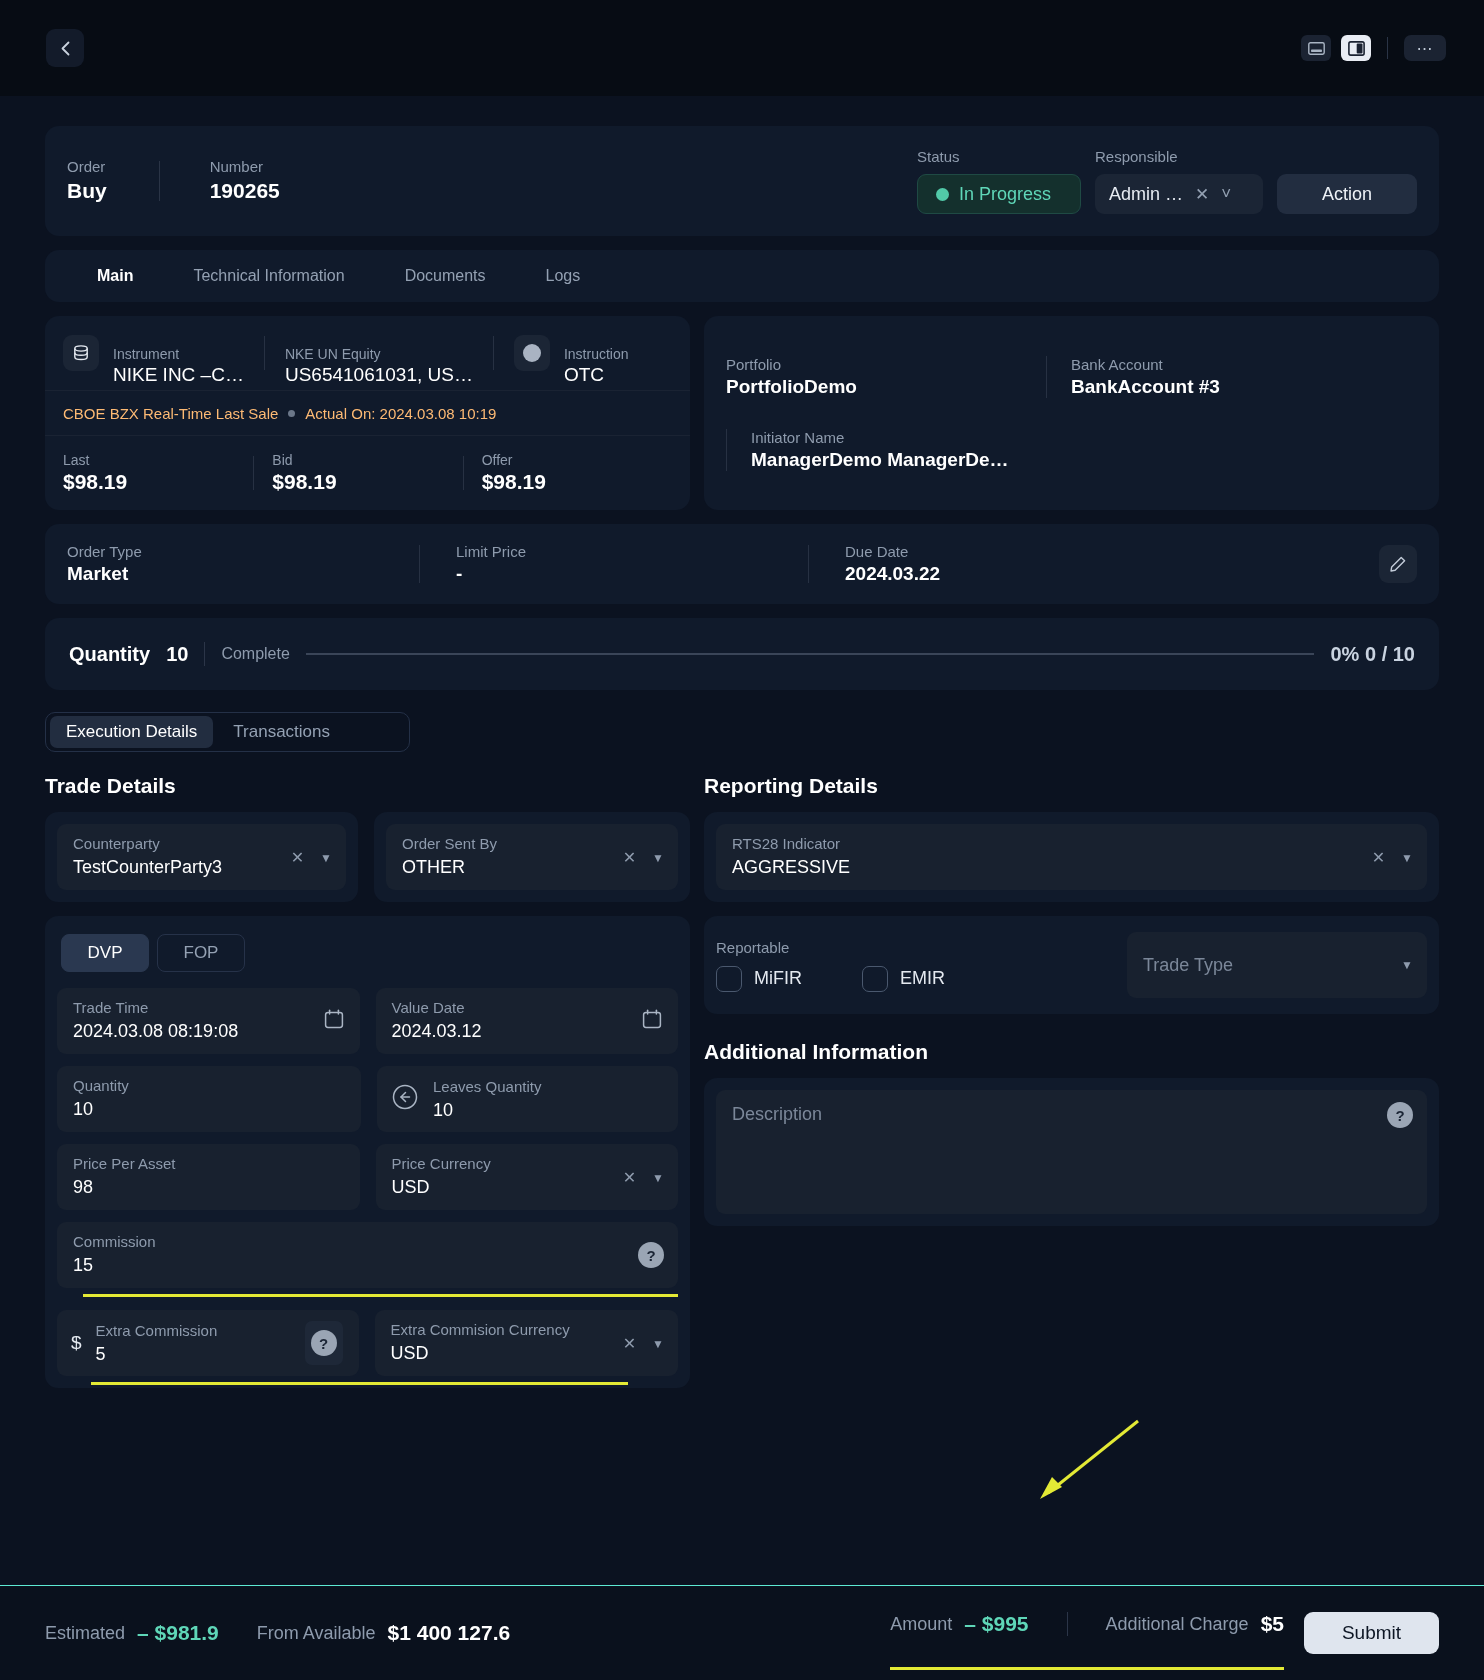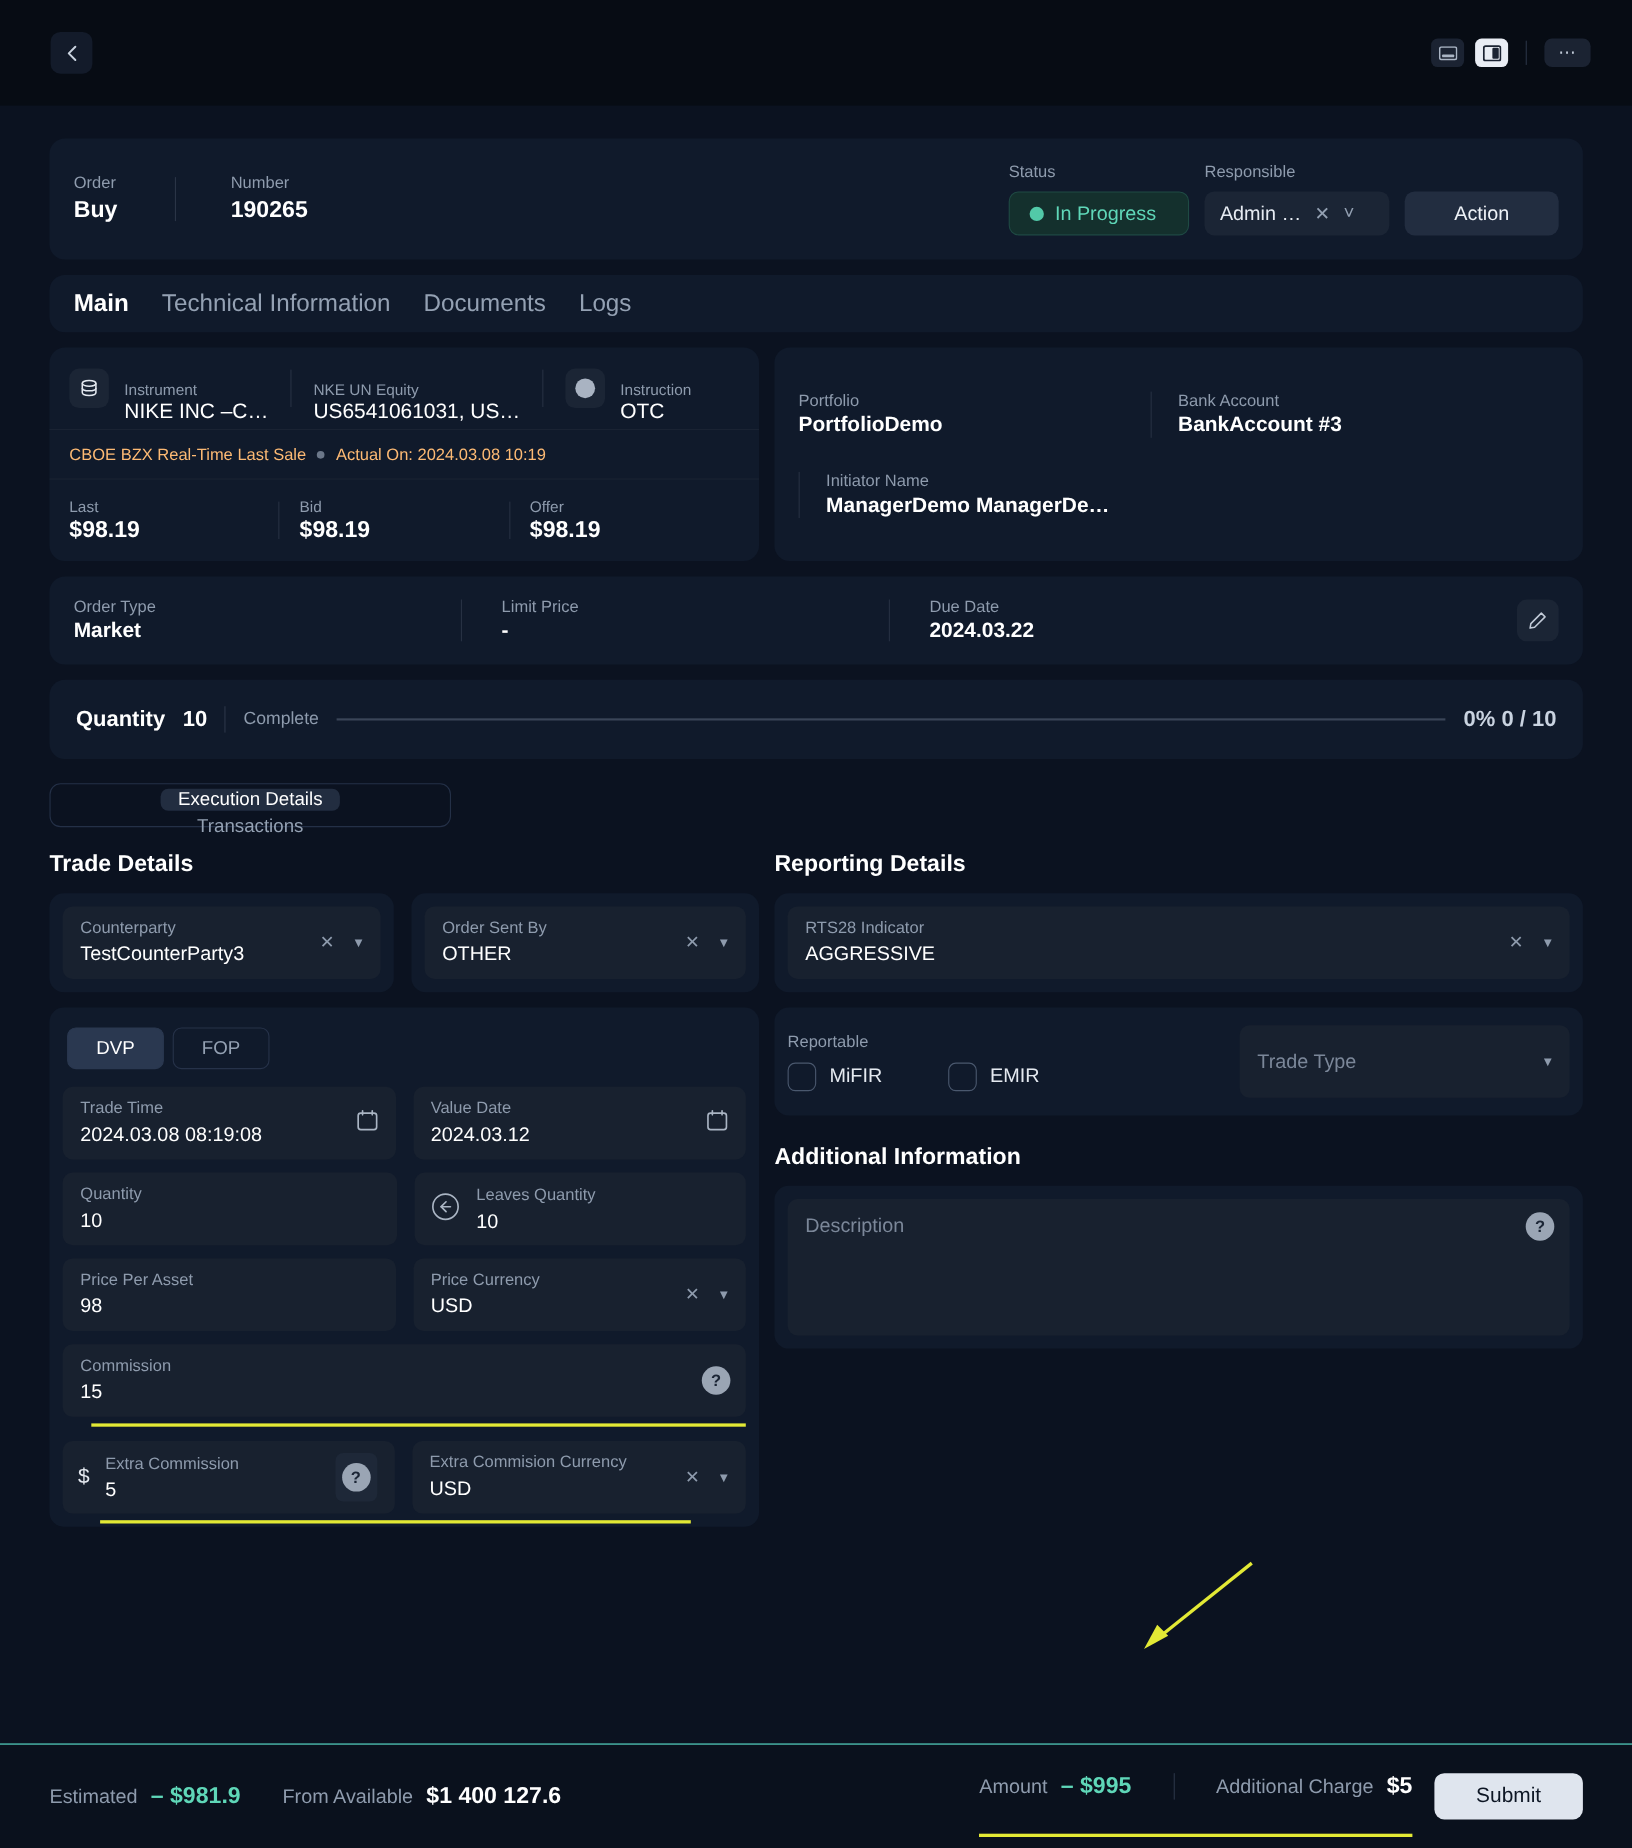--- a/index.html
+++ b/index.html
@@ -65,21 +65,21 @@
   }
   .resp-x, .resp-chev { color:#93a0b2; font-size:17px; }
   .action-btn {
     height:40px; min-width:140px; border-radius:9px; background:#222d40;
     display:flex; align-items:center; justify-content:center;
     font-size:18px; color:#eef2f7; cursor:pointer;
   }
 
   
   .tabs-card { height:52px; margin-top:14px; display:flex; align-items:center; padding:0 22px; gap:30px;}
-  .tab { font-size:22px; color:#94a1b3; cursor:pointer; }
+  .tab { font-size:16px; color:#94a1b3; cursor:pointer;margin-left:30px; }
   .tab.active { color:#ffffff; font-weight:bold; }
 
   
   .two-col { display:flex; gap:14px; margin-top:14px; }
   .col-left { width:645px; }
   .col-right { flex:1; }
 
   .inst-card { border-radius:14px; background:#101a2b; }
   .inst-row1 { height:74px; display:flex; align-items:center; padding:0 18px; }
   .sqicon {
@@ -124,21 +124,21 @@
   .qty-card { height:72px; margin-top:14px; display:flex; align-items:center; padding:0 24px; gap:16px;}
   .qty-title { font-size:20px; font-weight:bold; color:#fff; }
   .qty-num { font-size:20px; font-weight:bold; color:#fff; }
   .qty-sep { width:1px; height:24px; background:#2b3548; }
   .qty-complete { font-size:16px; color:#8e9bad; }
   .qty-track { flex:1; height:2px; background:#3a4558; }
   .qty-stat { font-size:20px; font-weight:bold; color:#c9d3e0; white-space:nowrap;}
 
   
   .subtabs { margin-top:22px; height:40px; width:365px; border:1px solid #243047;
-             border-radius:10px; display:flex; align-items:center; padding:4px; gap:4px;flex-direction:column;}
+             border-radius:10px; display:flex; align-items:center; padding:4px; gap:4px;}
   .subtab { height:32px; border-radius:7px; display:flex; align-items:center; padding:0 16px;
             font-size:17px; color:#94a1b3; cursor:pointer;}
   .subtab.active { background:#222d40; color:#fff; }
 
   .sec-title { font-size:21px; font-weight:bold; color:#fff; margin: 22px 0 14px 0;}
 
   .panel { background:#101a2b; border-radius:13px; padding:12px; }
   .fld { background:#18212f; border-radius:9px; height:66px; padding:11px 16px; position:relative;}
   .fld-lbl { font-size:15px; color:#8e9bad; }
   .fld-val { font-size:18px; color:#ffffff; margin-top:5px; }

